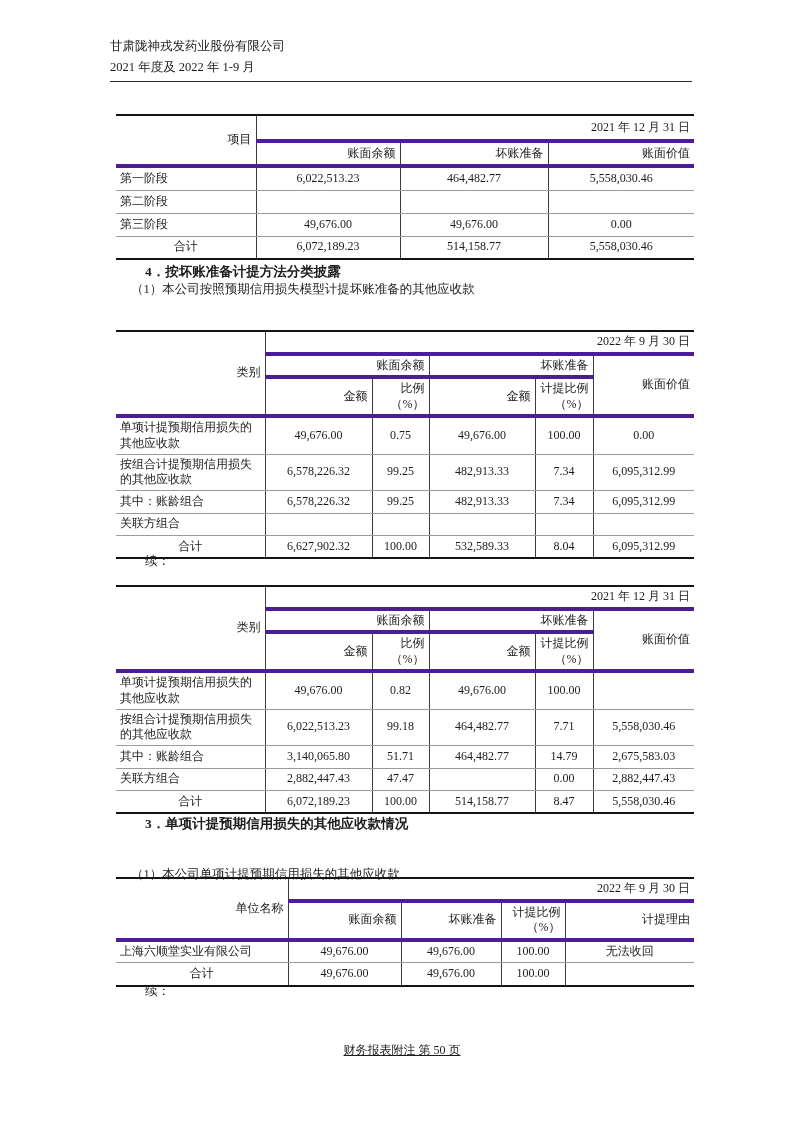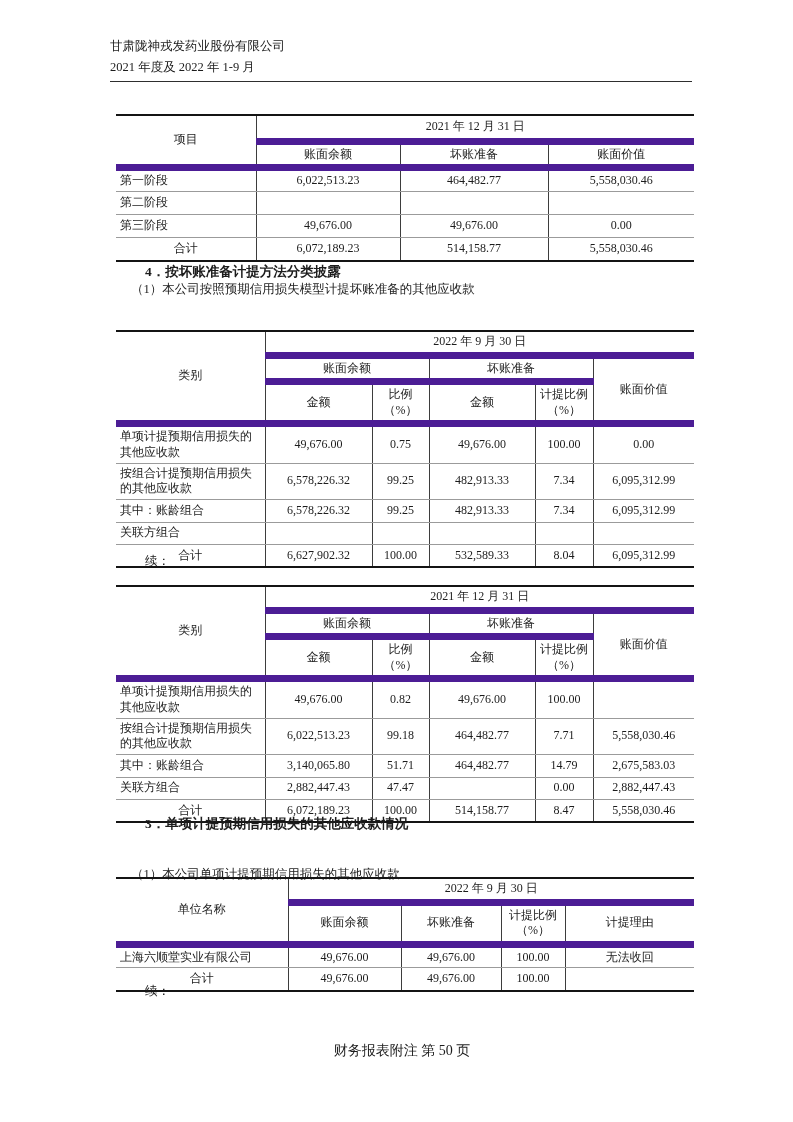--- a/index.html
+++ b/index.html
@@ -23,21 +23,21 @@
   }
   table.fin th, table.fin td {
     font-weight:normal; vertical-align:middle;
     border-top:1px solid #9b9b9b; border-bottom:1px solid #9b9b9b;
     border-left:1px solid #3d3d3d; border-right:1px solid #3d3d3d;
     padding:2px 4px; overflow:hidden;
   }
   table.fin th { text-align:center; }
   table.fin tr > *:first-child { border-left:none; }
   table.fin tr > *:last-child  { border-right:none; }
-  table.fin thead th { border-bottom:7px solid #4c1d95; }
+  table.fin thead th { border-bottom:4px solid #4c1d95;text-align:right; }
 
   td.lbl { text-align:left;  padding-left:6px; }
   td.num { text-align:center; padding-right:9px; }
   td.ctr { text-align:center; }
 
   .t1 { top:114px; }
   .t2 { top:330px; }
   .t3 { top:585px; }
   .t4 { top:877px; }
 
@@ -49,21 +49,21 @@
     position:absolute; left:131px; font-size:12.5px; white-space:nowrap;
   }
   .cont { left:145px; }
   .s4h { top:263px; } .s4i { top:281px; }
   .c1  { top:553px; }
   .s5h { top:815px; } .s5i { top:847px;margin-top:19px; }
   .c2  { top:983px; }
 
   .doc-footer {
     position:absolute; left:110px; top:1042px; width:584px;
-    text-align:center; font-size:14px;
+    text-align:center; font-size:12px;text-decoration:underline;
   }
 </style>
 </head>
 <body>
 
 <div class="page">
 
   <div class="doc-header">
     <div>甘肃陇神戎发药业股份有限公司</div>
     <div>2021 年度及 2022 年 1-9 月</div>

